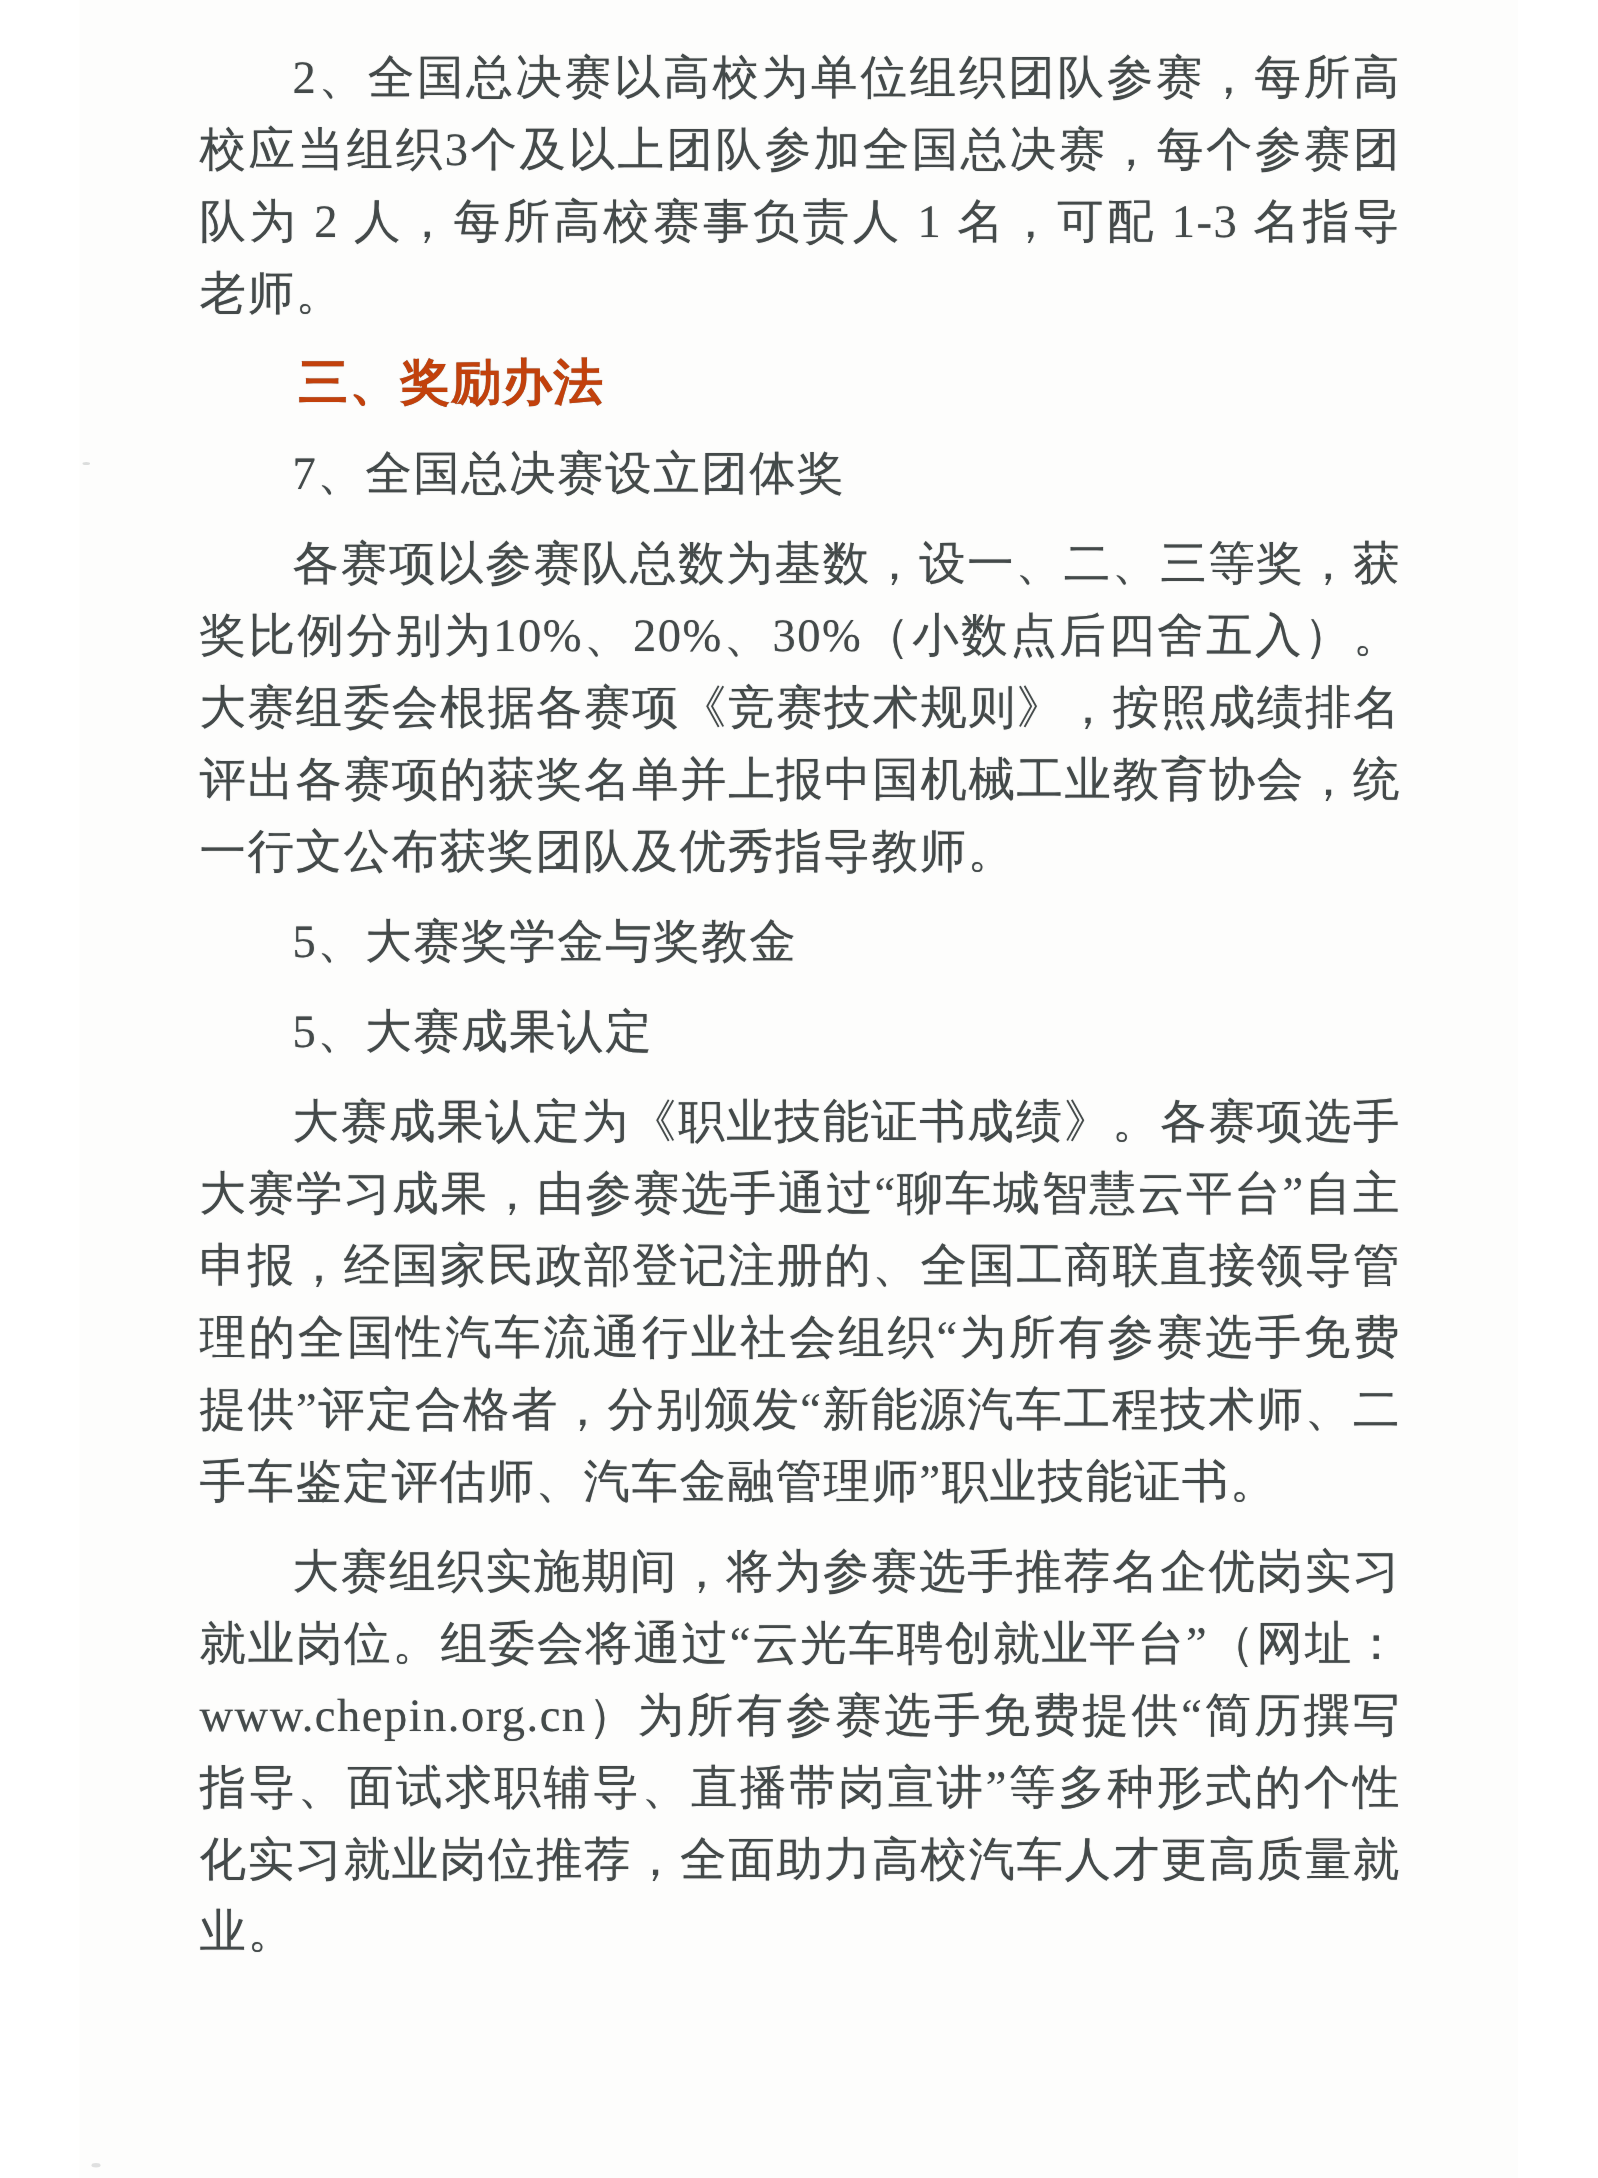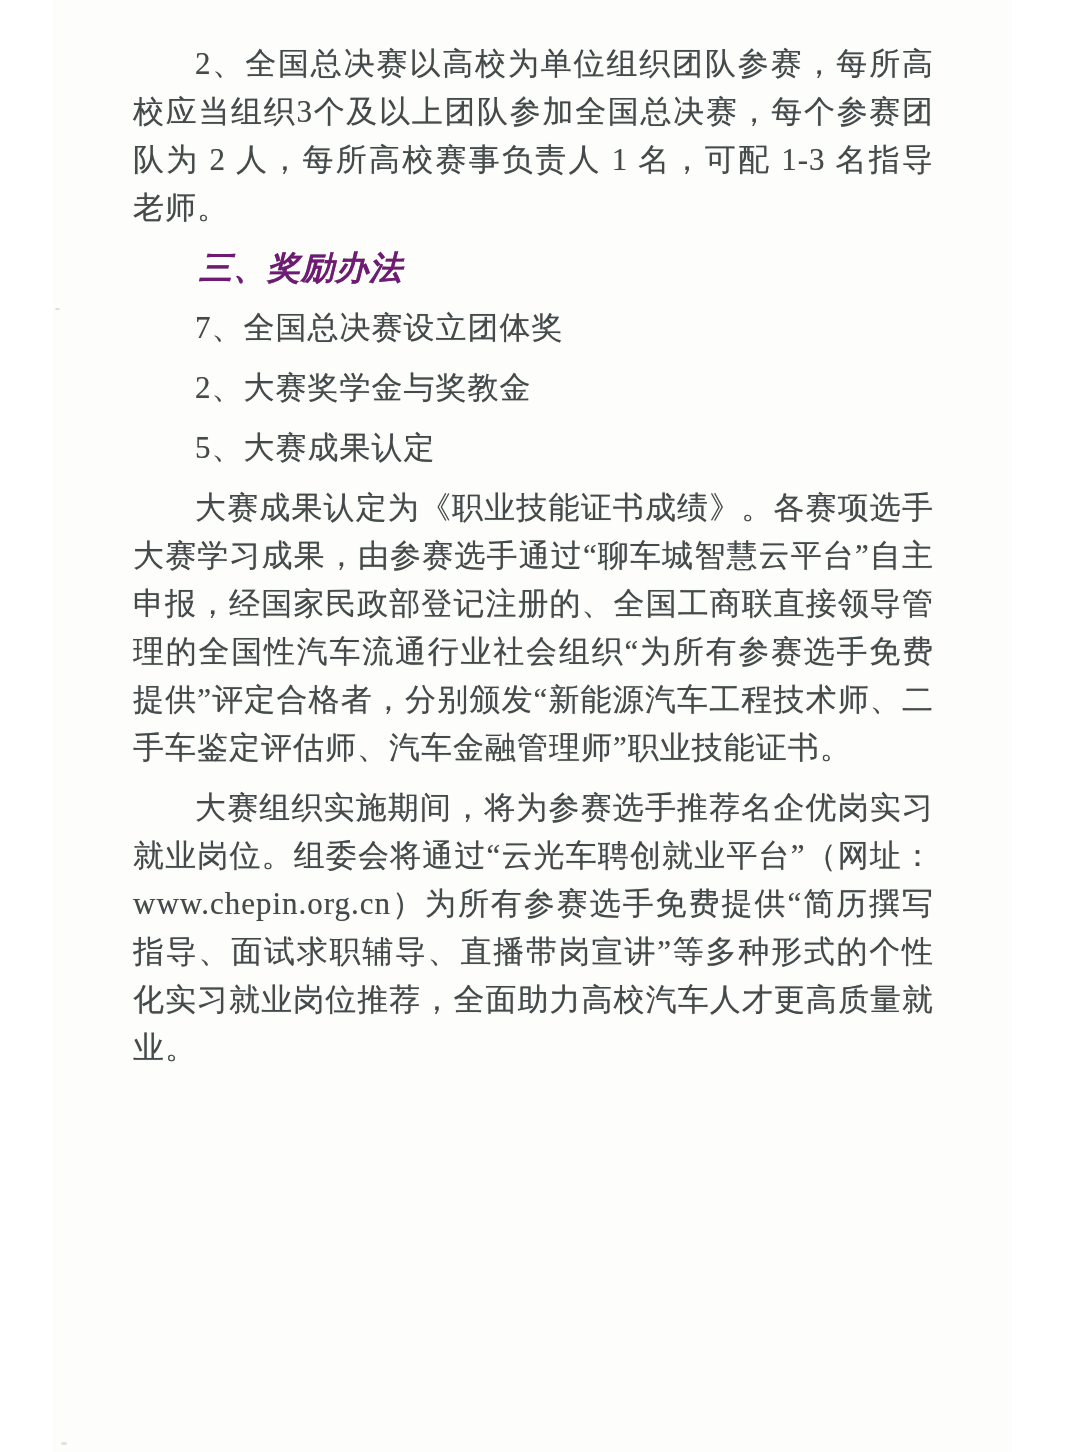--- a/index.html
+++ b/index.html
@@ -8,21 +8,21 @@
     background: #ffffff;
   }
   .page {
     position: relative;
     width: 959px;
     height: 1452px;
     margin: 0 auto;
     background: #fdfdfc;
     overflow: hidden;
     box-sizing: border-box;
-    padding: 40px 78px 0 80px;
+    padding: 28px 78px 0 80px;
     font-family: "Liberation Serif", "DejaVu Serif", serif;
     color: #444a4a;
   }
   .doc-block {
     font-size: 31px;
     line-height: 48px;
     letter-spacing: 1px;
     margin: 12px 0;
     text-indent: 2em;
   }
@@ -31,23 +31,22 @@
   }
   .doc-paragraph {
     text-align: justify;
     text-justify: inter-ideograph;
     
     text-shadow: 0 0 0.7px rgba(70, 76, 76, 0.55);
   }
   .doc-heading {
     font-weight: bold;
     font-size: 33px;
-    color: #701a75;
+    color: #c2410c;
     text-shadow: 0 0 0.6px rgba(45, 50, 50, 0.6);
-    font-style: italic;
   }
   .doc-subheading {
     text-shadow: 0 0 0.7px rgba(70, 76, 76, 0.55);
   }
   
   .speck {
     position: absolute;
     background: #9aa0a0;
     border-radius: 50%;
   }
@@ -60,22 +59,23 @@
 <body>
 
 <div class="page">
 
   <p class="doc-block doc-paragraph">2、全国总决赛以高校为单位组织团队参赛，每所高校应当组织3个及以上团队参加全国总决赛，每个参赛团队为 2 人，每所高校赛事负责人 1 名，可配 1-3 名指导老师。</p>
 
   <p class="doc-block doc-heading">三、奖励办法</p>
 
   <p class="doc-block doc-subheading">7、全国总决赛设立团体奖</p>
 
+  <p class="doc-block doc-paragraph">各赛项以参赛队总数为基数，设一、二、三等奖，获奖比例分别为10%、20%、30%（小数点后四舍五入）。大赛组委会根据各赛项《竞赛技术规则》，按照成绩排名评出各赛项的获奖名单并上报中国机械工业教育协会，统一行文公布获奖团队及优秀指导教师。</p>
 
-  <p class="doc-block doc-subheading">2、大赛奖学金与奖教金</p>
+  <p class="doc-block doc-subheading">5、大赛奖学金与奖教金</p>
 
 
   <p class="doc-block doc-subheading">5、大赛成果认定</p>
 
   <p class="doc-block doc-paragraph">大赛成果认定为《职业技能证书成绩》。各赛项选手大赛学习成果，由参赛选手通过“聊车城智慧云平台”自主申报，经国家民政部登记注册的、全国工商联直接领导管理的全国性汽车流通行业社会组织“为所有参赛选手免费提供”评定合格者，分别颁发“新能源汽车工程技术师、二手车鉴定评估师、汽车金融管理师”职业技能证书。</p>
 
 
   <p class="doc-block doc-paragraph">大赛组织实施期间，将为参赛选手推荐名企优岗实习就业岗位。组委会将通过“云光车聘创就业平台”（网址：www.chepin.org.cn）为所有参赛选手免费提供“简历撰写指导、面试求职辅导、直播带岗宣讲”等多种形式的个性化实习就业岗位推荐，全面助力高校汽车人才更高质量就业。</p>
 
   <span class="speck speck-1"></span>

